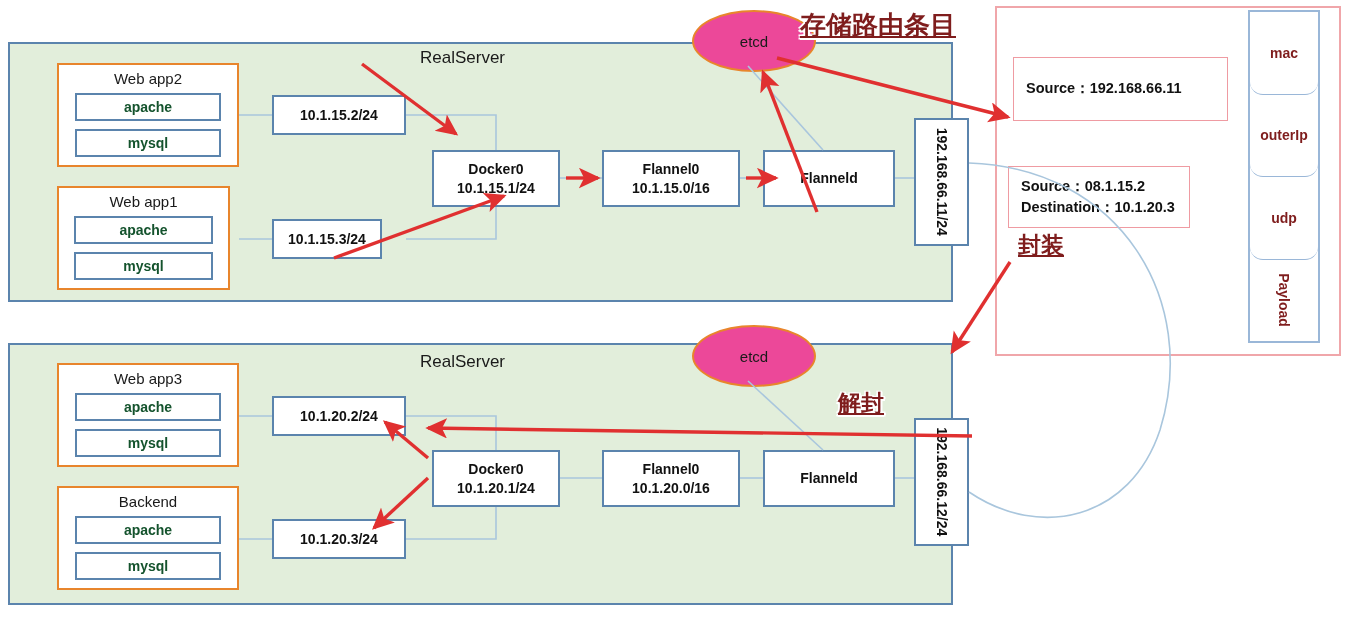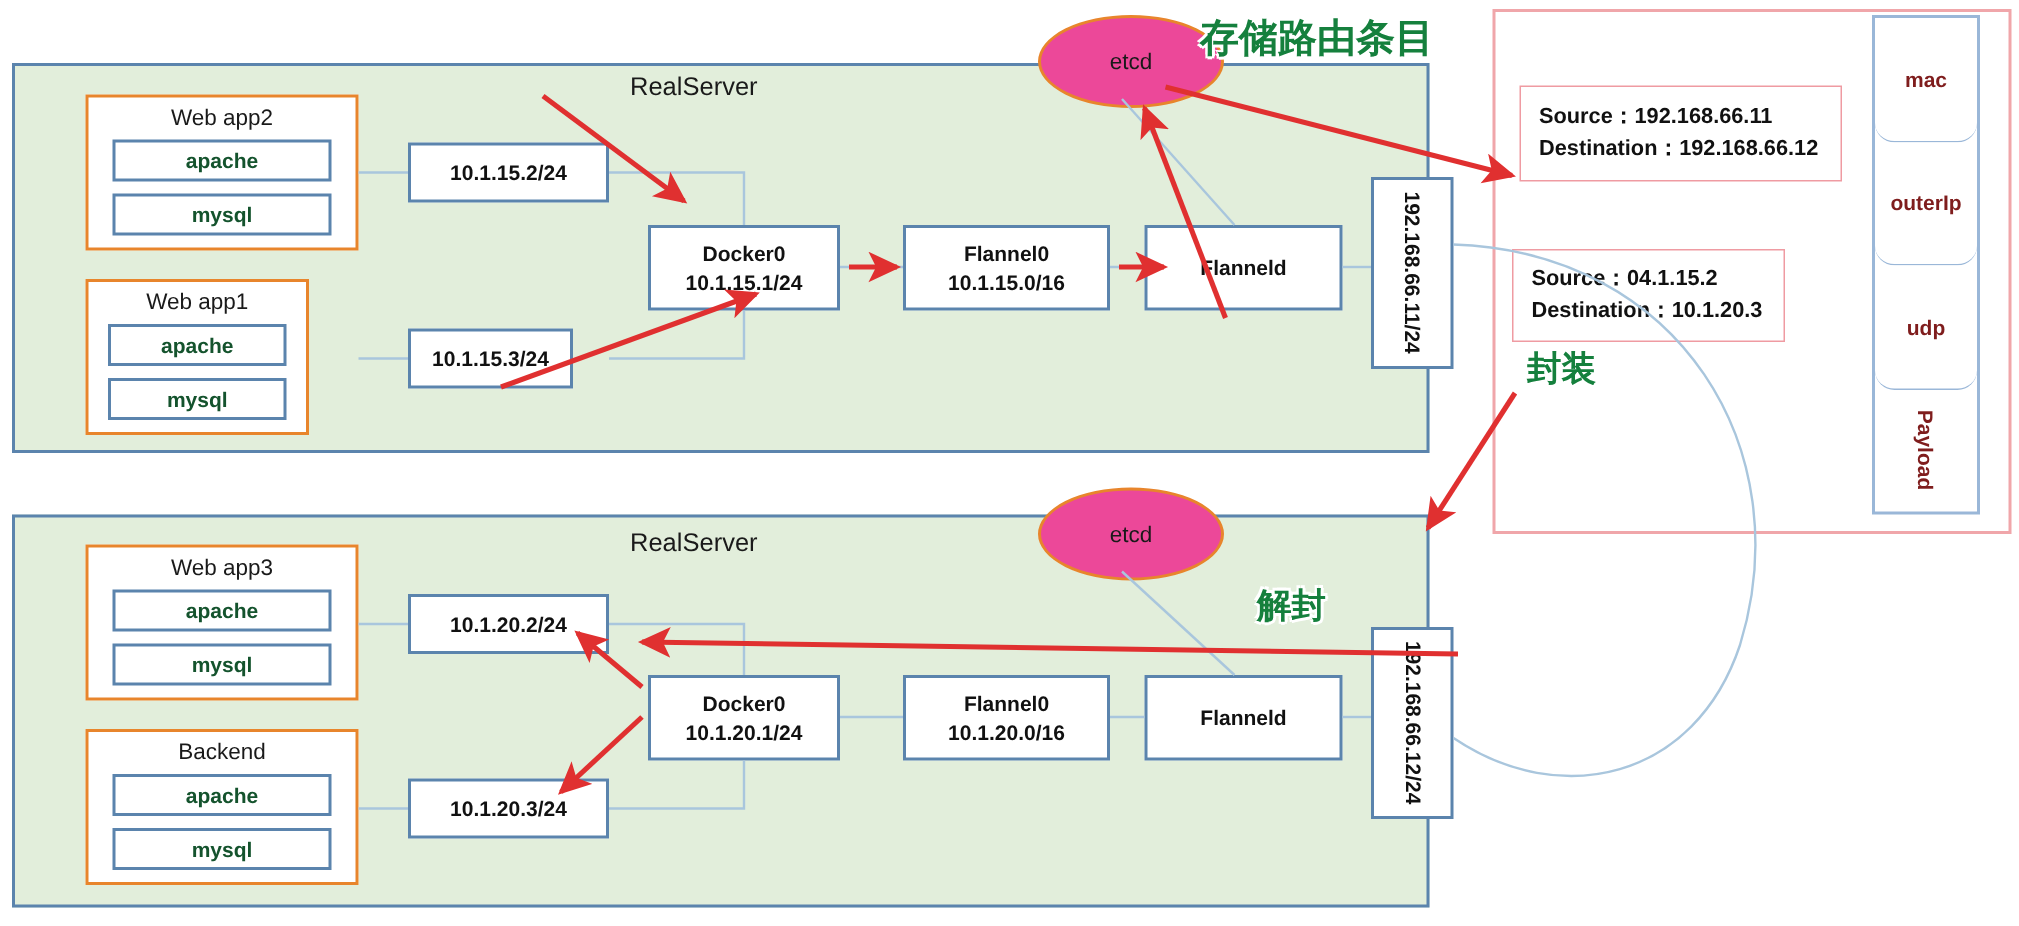--- a/index.html
+++ b/index.html
@@ -44,41 +44,41 @@
   .pktstack{position:absolute;border:2px solid #9ab7d8;box-sizing:border-box;background:#fff;
             display:flex;flex-direction:column;}
   .pktcell{flex:1;border-bottom:1.5px solid #9ab7d8;display:flex;align-items:center;
            justify-content:center;font-size:14px;font-weight:bold;color:#7f1d1d;overflow:hidden;border-radius:13px;}
   .pktcell:last-child{border-bottom:none;}
   .pktcell.vert span{transform:rotate(90deg);white-space:nowrap;}
 
   
   .cn{position:absolute;font-family:"DejaVu Sans","Liberation Sans",sans-serif;
       font-weight:bold;white-space:nowrap;
-      color:#15803d;
+      color:#7f1d1d;
       text-shadow: 1.5px 1.5px 0 #fff, -1.5px 1.5px 0 #fff, 1.5px -1.5px 0 #fff,
-                   -1.5px -1.5px 0 #fff, 0 2px 0 #fff, 2px 0 0 #fff;}
+                   -1.5px -1.5px 0 #fff, 0 2px 0 #fff, 2px 0 0 #fff; text-decoration: underline;}
   .cn.big{font-size:26px;}
   .cn.mid{font-size:23px;}
 </style>
 </head>
 <body>
 
 <div class="stage">
 
   <div class="realserver" style="left:8px;top:42px;width:945px;height:260px;"></div>
   <div class="rs-title" style="left:420px;top:48px;">RealServer</div>
 
   <div class="appgrp" style="left:57px;top:63px;width:182px;height:104px;">
     <div class="appgrp-title">Web app2</div>
     <div class="svc" style="top:28px;height:28px;">apache</div>
     <div class="svc" style="top:64px;height:28px;">mysql</div>
   </div>
 
-  <div class="appgrp" style="left:57px;top:186px;width:149px;height:104px;padding-left:28px;">
+  <div class="appgrp" style="left:57px;top:186px;width:173px;height:104px;padding-left:28px;">
     <div class="appgrp-title">Web app1</div>
     <div class="svc" style="top:28px;height:28px;">apache</div>
     <div class="svc" style="top:64px;height:28px;">mysql</div>
   </div>
 
   <div class="node" style="left:272px;top:95px;width:134px;height:40px;">
     <span>10.1.15.2/24</span>
   </div>
   <div class="node" style="left:272px;top:219px;width:110px;height:40px;">
     <span>10.1.15.3/24</span>
@@ -147,25 +147,24 @@
   </div>
 
   <div class="etcd" style="left:692px;top:325px;width:120px;height:58px;">
     <span>etcd</span>
   </div>
 
   <div class="redpanel" style="left:995px;top:6px;width:346px;height:350px;"></div>
 
   <div class="redbox" style="left:1013px;top:57px;width:215px;height:64px;">
     <div><span>Source：</span><span>192.168.66.11</span></div>
-    <div><span>Destination：</span><span>192.168.66.12</span></div>
   </div>
 
   <div class="redbox" style="left:1008px;top:166px;width:182px;height:62px;">
-    <div><span>Source：</span><span>04.1.15.2</span></div>
+    <div><span>Source：</span><span>08.1.15.2</span></div>
     <div><span>Destination：</span><span>10.1.20.3</span></div>
   </div>
 
   <div class="pktstack" style="left:1248px;top:10px;width:72px;height:333px;">
     <div class="pktcell">mac</div>
     <div class="pktcell">outerIp</div>
     <div class="pktcell">udp</div>
     <div class="pktcell vert">
       <span>Payload</span>
     </div>

